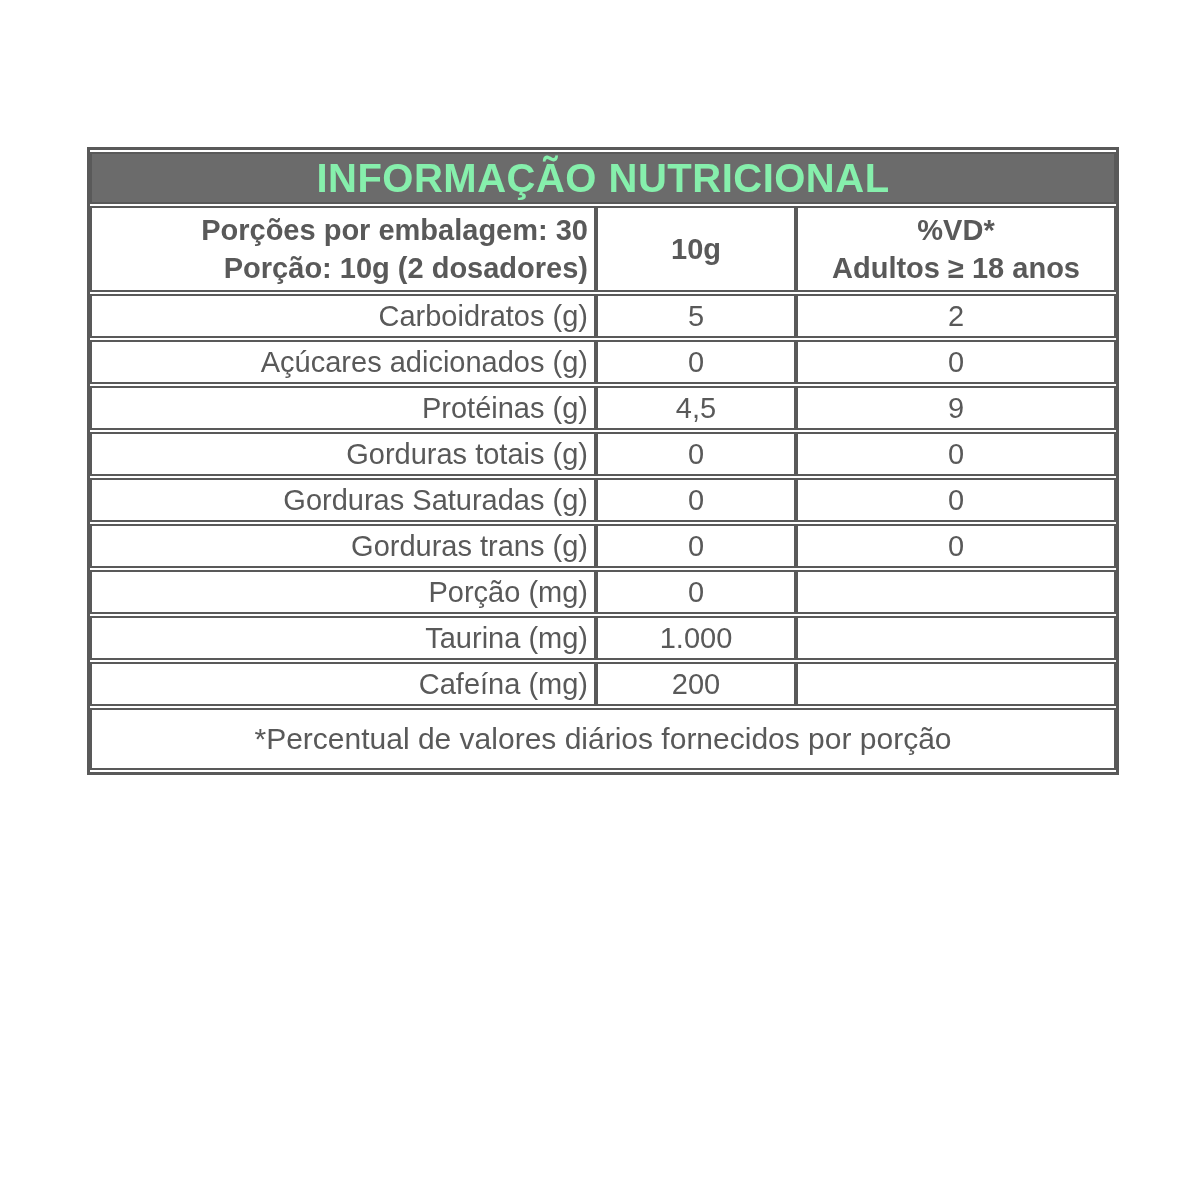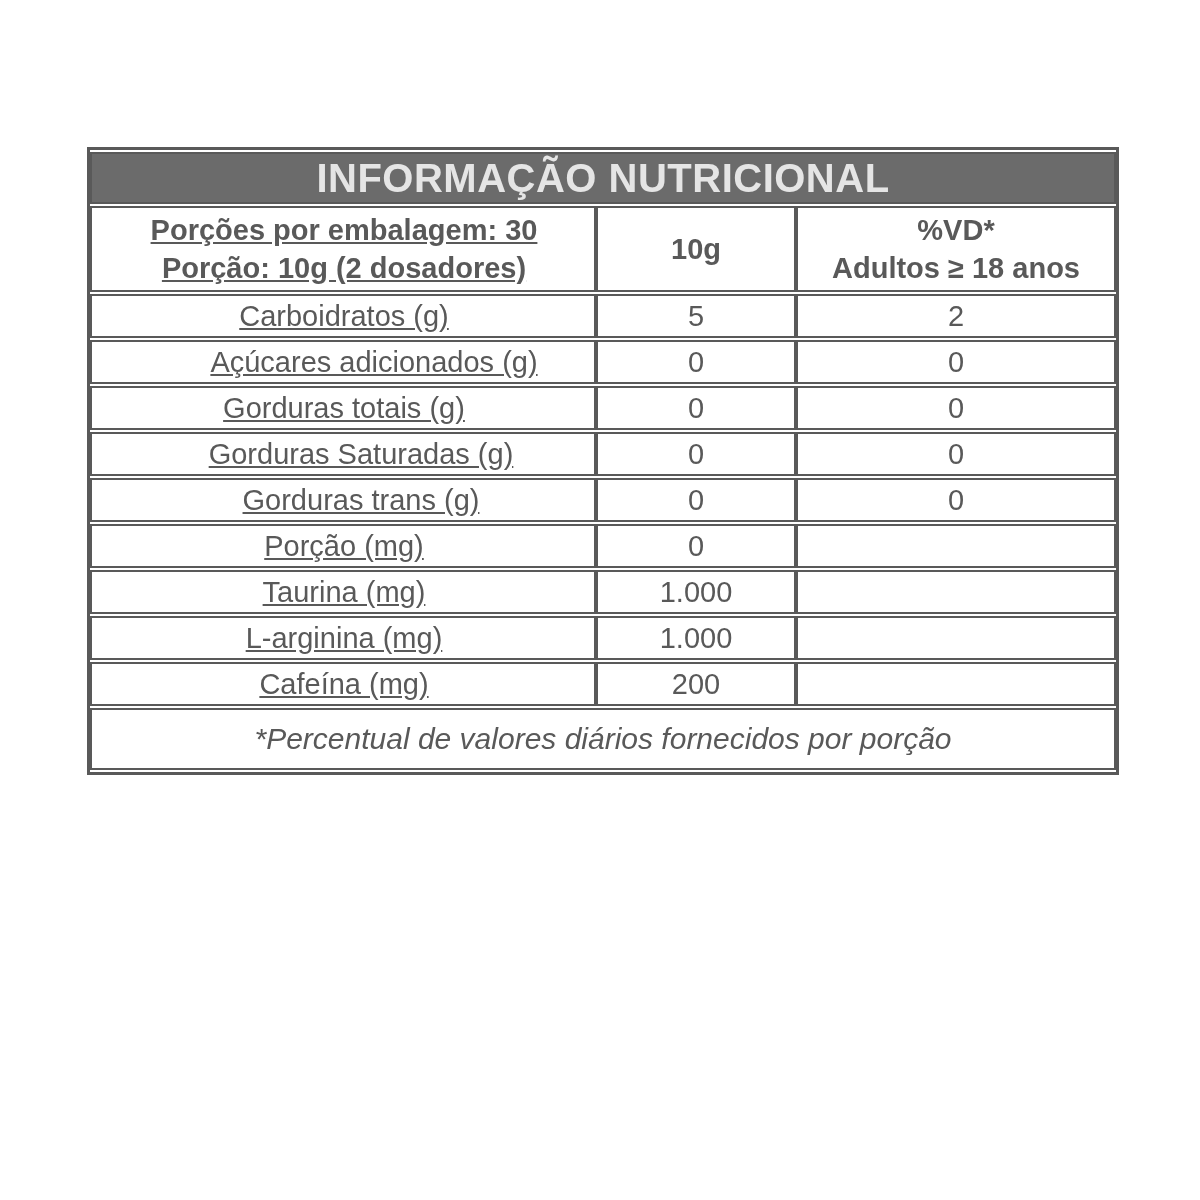--- a/index.html
+++ b/index.html
@@ -26,52 +26,51 @@
     background: #ffffff;
     color: #595959;
     table-layout: fixed;
   }
   col.c-label  { width: 506px; }
   col.c-amount { width: 200px; }
   col.c-dv     { width: 320px; }
 
   th.title-cell {
     background: #6b6b6b;
-    color: #e5e5e5;
+    color: #86efac;
     font-size: 40px;
     font-weight: bold;
     height: 52px;
     letter-spacing: 0.5px;
     border: 2px solid #595959;
   }
   td {
     border: 2px solid #595959;
     font-size: 29px;
     line-height: 38px;
     vertical-align: middle;
     background: #ffffff;
     overflow: hidden;
     white-space: nowrap;
   }
   tr.subheader td {
     font-weight: bold;
     height: 86px;
   }
-  td.cell-label   { text-align: center;  padding: 1px 6px 1px 8px; text-decoration: underline; }
+  td.cell-label   { text-align: right;  padding: 1px 6px 1px 8px; }
   td.cell-center  { text-align: center; padding: 1px 4px; }
   td.indent-0 { padding-left: 8px; }
   td.indent-1 { padding-left: 42px; }
   td.indent-2 { padding-left: 68px; }
   tr.data-row td { height: 40px; }
   td.footnote-cell {
     text-align: center;
     font-size: 30px;
     height: 62px;
     padding: 6px 4px;
-    font-style: italic;
   }
 </style>
 </head>
 <body>
 
 <div class="stage">
   <table class="nutrition">
     <colgroup>
       <col class="c-label">
       <col class="c-amount">
@@ -100,20 +99,25 @@
           <td class="cell-label indent-0">Carboidratos (g)</td>
           <td class="cell-center">5</td>
           <td class="cell-center">2</td>
         </tr>
         <tr class="data-row">
           <td class="cell-label indent-2">Açúcares adicionados (g)</td>
           <td class="cell-center">0</td>
           <td class="cell-center">0</td>
         </tr>
         <tr class="data-row">
+          <td class="cell-label indent-0">Protéinas (g)</td>
+          <td class="cell-center">4,5</td>
+          <td class="cell-center">9</td>
+        </tr>
+        <tr class="data-row">
           <td class="cell-label indent-0">Gorduras totais (g)</td>
           <td class="cell-center">0</td>
           <td class="cell-center">0</td>
         </tr>
         <tr class="data-row">
           <td class="cell-label indent-1">Gorduras Saturadas (g)</td>
           <td class="cell-center">0</td>
           <td class="cell-center">0</td>
         </tr>
         <tr class="data-row">
@@ -125,25 +129,20 @@
           <td class="cell-label indent-0">Porção (mg)</td>
           <td class="cell-center">0</td>
           <td class="cell-center"></td>
         </tr>
         <tr class="data-row">
           <td class="cell-label indent-0">Taurina (mg)</td>
           <td class="cell-center">1.000</td>
           <td class="cell-center"></td>
         </tr>
         <tr class="data-row">
-          <td class="cell-label indent-0">L-arginina (mg)</td>
-          <td class="cell-center">1.000</td>
-          <td class="cell-center"></td>
-        </tr>
-        <tr class="data-row">
           <td class="cell-label indent-0">Cafeína (mg)</td>
           <td class="cell-center">200</td>
           <td class="cell-center"></td>
         </tr>
       </tbody>
     <tfoot>
       <tr>
         <td class="footnote-cell" colspan="3">*Percentual de valores diários fornecidos por porção</td>
       </tr>
     </tfoot>

